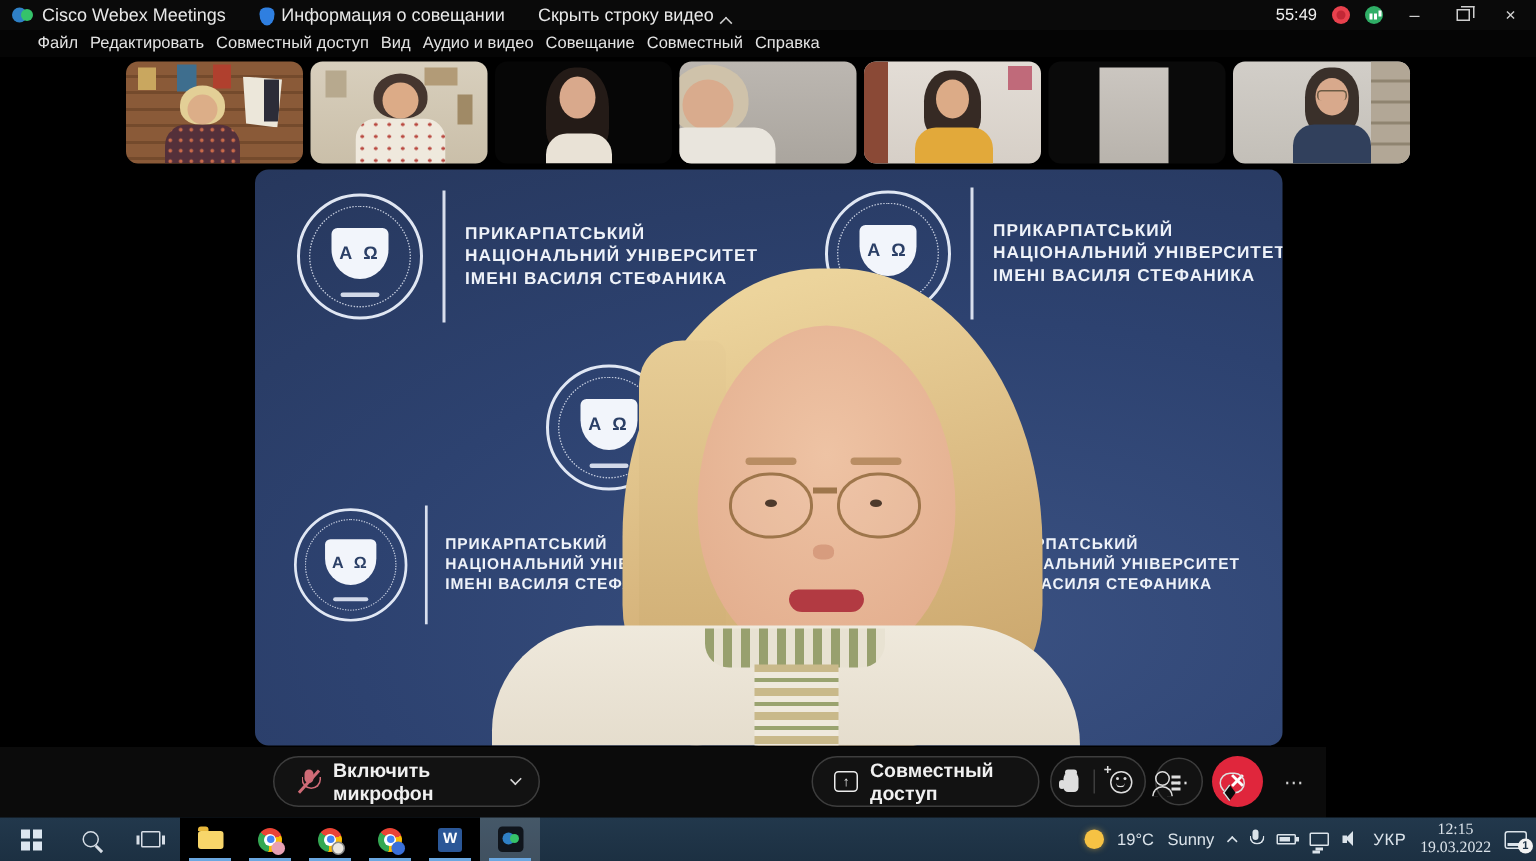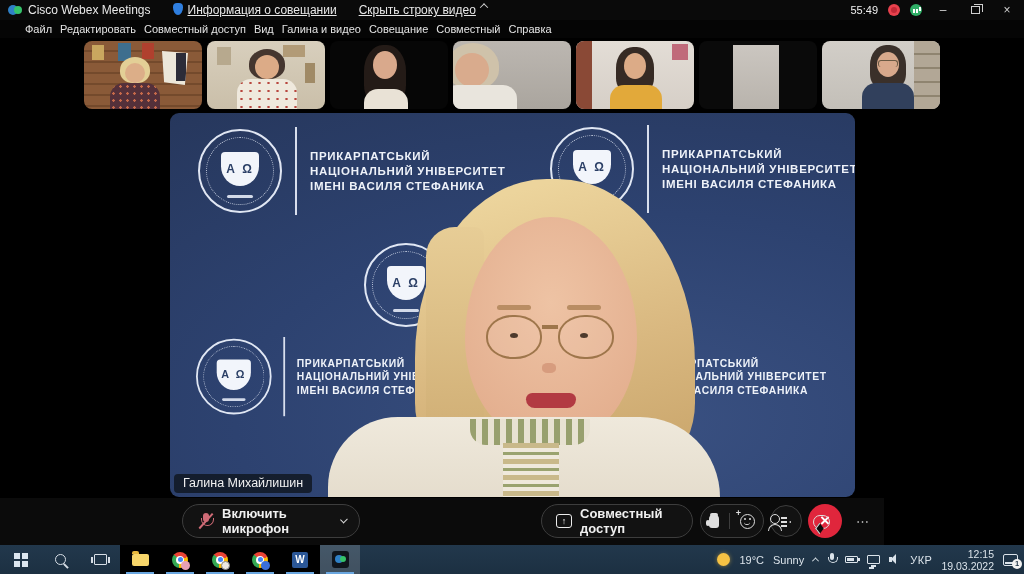--- a/index.html
+++ b/index.html
@@ -8,21 +8,21 @@
          font-family:"Liberation Sans", sans-serif; color:#e8e8e8; }
 
   
   .titlebar { position:absolute; top:0; left:0; width:1024px; height:20px; background:#0a0a0a;
               display:flex; align-items:center; font-size:12px; }
   .tb-left { display:flex; align-items:center; gap:6px; padding-left:8px; }
   .webex-logo { position:relative; width:14px; height:12px; }
   .webex-logo i { position:absolute; border-radius:50%; }
   .webex-logo i:first-child { left:0; top:1px; width:10px; height:10px; background:#2f80c6; }
   .webex-logo i:last-child { left:6px; top:2px; width:8px; height:8px; background:#35c26a; }
-  .tb-item { display:flex; align-items:flex-start; gap:5px; margin-left:22px;text-decoration:underline; }
+  .tb-item { display:flex; align-items:flex-end; gap:5px; margin-left:22px; }
   .shield-ic { width:10px; height:12px; background:#2f7fe0; border-radius:4px 4px 50% 50% / 4px 4px 62% 62%; }
   .chev { width:6px; height:6px; border-right:1.6px solid #cfcfcf; border-bottom:1.6px solid #cfcfcf; display:inline-block; }
   .chev.up { transform:rotate(-135deg) translate(-1px,-1px); }
   .chev.down { transform:rotate(45deg) translateY(-2px); }
   .tb-right { margin-left:auto; display:flex; align-items:center; gap:10px; padding-right:6px; }
   .timer { font-size:11px; color:#f0f0f0; }
   .rec-ic { width:12px; height:12px; border-radius:50%; background:#e8414d; position:relative; }
   .rec-ic::after { content:""; position:absolute; inset:3px; border-radius:50%; background:#c22836; }
   .conn-ic { width:12px; height:12px; border-radius:50%; background:#2fae66; position:relative; }
   .conn-ic::after { content:""; position:absolute; left:3px; bottom:3px; width:2px; height:4px; background:#fff;
@@ -230,21 +230,21 @@
   .batt-tray { position:relative; width:13px; height:7px; border:1.2px solid #dbe3ea; border-radius:1px; }
   .batt-tray::before { content:""; position:absolute; right:-3px; top:1px; width:2px; height:3px; background:#dbe3ea; }
   .batt-tray::after { content:""; position:absolute; left:1px; top:1px; bottom:1px; width:7px; background:#dbe3ea; }
   .net-tray { position:relative; width:13px; height:9px; border:1.2px solid #dbe3ea; border-radius:1px; }
   .net-tray::after { content:""; position:absolute; left:3px; bottom:-4px; width:5px; height:2px; background:#dbe3ea; box-shadow:-2px 2px 0 -0px #dbe3ea; }
   .vol-tray { position:relative; width:12px; height:11px; }
   .vol-tray::before { content:""; position:absolute; left:0; top:3px; width:3px; height:5px; background:#dbe3ea; }
   .vol-tray::after { content:""; position:absolute; left:2px; top:0; width:0; height:0;
                      border-right:5px solid #dbe3ea; border-top:5.5px solid transparent; border-bottom:5.5px solid transparent; }
   .lang { font-size:11px; letter-spacing:.5px; }
-  .clock { text-align:right; font-size:10.5px; line-height:12px; }
+  .clock { text-align:center; font-size:10.5px; line-height:12px;font-family:Liberation Serif, serif; }
   .notif-ic { position:relative; width:15px; height:12px; border:1.3px solid #dbe3ea; border-radius:2px; }
   .notif-ic::before { content:""; position:absolute; left:1px; bottom:1px; right:1px; height:2px; background:#dbe3ea; }
   .notif-badge { position:absolute; right:-5px; bottom:-4px; width:10px; height:10px; border-radius:50%; background:#f2f2f2;
                  color:#1e3346; font-size:7.5px; font-weight:bold; display:flex; align-items:center; justify-content:center; }
 </style>
 </head>
 <body>
 
 <div class="app">
 
@@ -274,21 +274,21 @@
         </span>
       <span class="win-btn">×</span>
     </div>
   </div>
 
   <div class="menubar">
     <span class="menu-item">Файл</span>
     <span class="menu-item">Редактировать</span>
     <span class="menu-item">Совместный доступ</span>
     <span class="menu-item">Вид</span>
-    <span class="menu-item">Галина и видео</span>
+    <span class="menu-item">Аудио и видео</span>
     <span class="menu-item">Совещание</span>
     <span class="menu-item">Совместный</span>
     <span class="menu-item">Справка</span>
   </div>
 
   <div class="filmstrip">
     <div class="thumb t1">
       <div class="pic1"></div>
       <div class="pic2"></div>
       <div class="pic3"></div>
@@ -413,21 +413,20 @@
             </div>
           <div class="bridge"></div>
         </div>
         <div class="nose"></div>
         <div class="lips"></div>
         <div class="body"></div>
         <div class="collar"></div>
         <div class="embroidery"></div>
       </div>
 
-      <div class="namelabel">Галина Михайлишин</div>
     </div>
   </div>
 
   <div class="controls">
     <div class="pill p-mic">
       <span class="ctl-ic micoff">
           <span class="slash"></span>
         </span>
       <span>Включить микрофон</span>
       <span class="chev down"></span>

